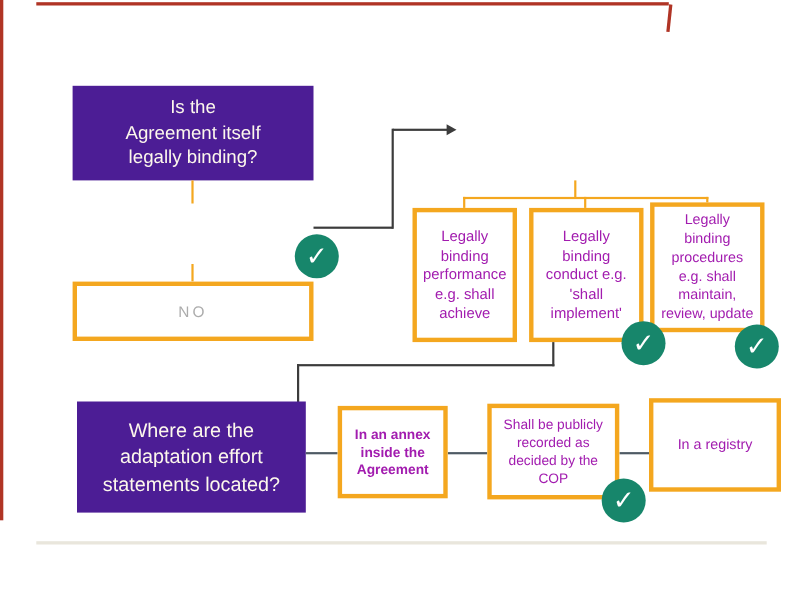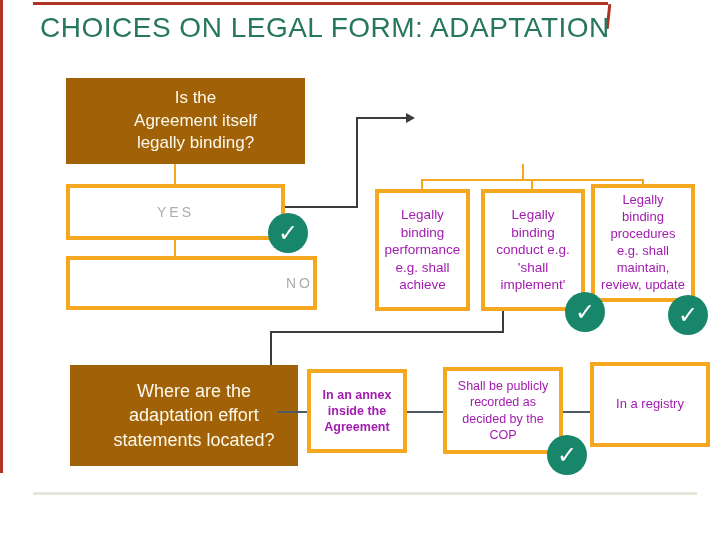--- a/index.html
+++ b/index.html
@@ -8,23 +8,23 @@
     font-family:"Liberation Sans","DejaVu Sans",sans-serif;
   }
   .title{
     position:absolute;left:40px;top:12px;font-size:28px;letter-spacing:.5px;
     color:#26775B;white-space:nowrap;
   }
   
   .red{position:absolute;background:#B03425;}
   
   .obox{
-    position:absolute;background:#a16207;color:#FDF8EC;display:flex;
+    position:absolute;background:#4c1d95;color:#FDF8EC;display:flex;
     align-items:center;justify-content:center;text-align:center;
-    white-space:pre-line;line-height:1.35;padding-left:20px;
+    white-space:pre-line;line-height:1.35;
   }
   
   .wbox{
     position:absolute;background:#ffffff;border:4px solid #F4A71F;box-sizing:border-box;
     color:#a21caf;display:flex;align-items:center;justify-content:center;
     text-align:center;white-space:pre-line;line-height:1.3;
   }
   .yesno{font-size:14px;letter-spacing:3px;color:#ACACAC;}
   
   .ln{position:absolute;}
@@ -45,37 +45,33 @@
 </style>
 </head>
 <body>
 
 <div id="slide">
 
   <div class="red" style="left:0;top:0;width:3px;height:473px;"></div>
   <div class="red" style="left:33px;top:2px;width:575px;height:3px;"></div>
   <div class="red" style="left:607px;top:4px;width:3px;height:25px;transform:rotate(6deg);"></div>
 
-  <div class="title">CHOICES ON LEGAL FORM: ADAPTATION</div>
 
   <div class="obox" style="left:66px;top:78px;width:219px;height:86px;font-size:17px;">
     <span>Is the
 Agreement itself
 legally binding?</span>
   </div>
 
   <div class="ln orange" style="left:174px;top:164px;width:2px;height:21px;"></div>
 
-  <div class="wbox yesno" style="left:66px;top:184px;width:219px;height:56px;">
-    <span>YES</span>
-  </div>
 
   <div class="ln orange" style="left:174px;top:240px;width:2px;height:16px;"></div>
 
-  <div class="wbox yesno" style="left:66px;top:256px;width:251px;height:54px;justify-content:flex-end;">
+  <div class="wbox yesno" style="left:66px;top:256px;width:219px;height:54px;">
     <span>NO</span>
   </div>
 
   <div class="check" style="left:268px;top:213px;">
     <span>✓</span>
   </div>
 
   <div class="ln dark" style="left:285px;top:206px;width:72px;height:2px;"></div>
   <div class="ln dark" style="left:356px;top:117px;width:2px;height:91px;"></div>
   <div class="ln dark" style="left:357px;top:117px;width:50px;height:2px;"></div>

